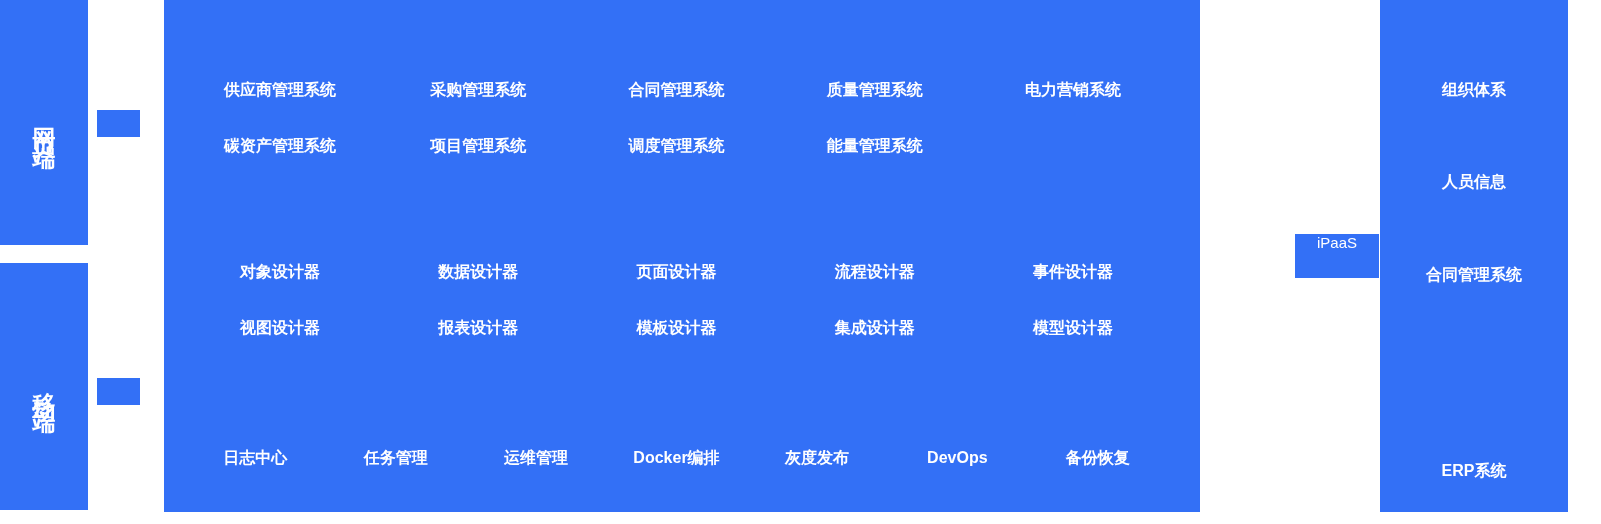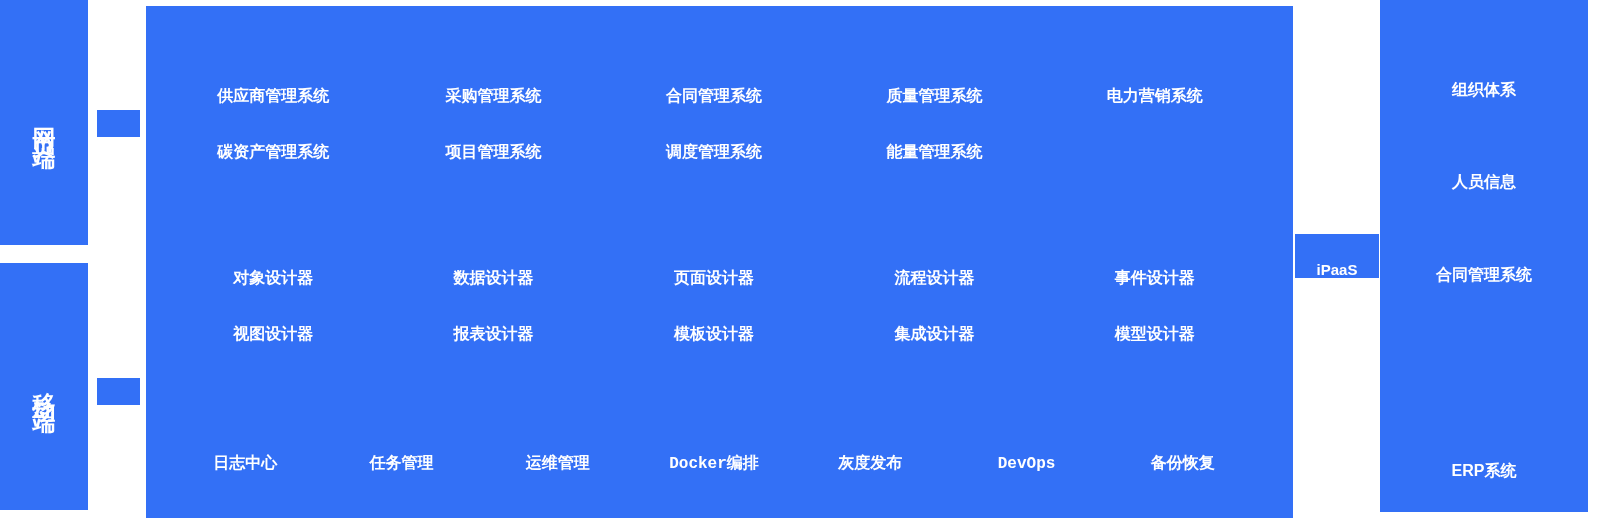--- a/index.html
+++ b/index.html
@@ -43,40 +43,38 @@
     position: absolute;
     left: 97px;
     width: 43px;
     height: 27px;
   }
   #connector-web    { top: 110px; }
   #connector-mobile { top: 378px; }
   
   .main-block {
     position: absolute;
-    left: 146px;
+    left: 164px;
     top: 0;
-    width: 1147px;
+    width: 1036px;
     height: 512px;
-    margin-top: 6px;
   }
   .grid5 {
     position: absolute;
     left: 17px;
     right: 28px;
     display: grid;
     grid-template-columns: repeat(5, 1fr);
   }
   .grid7 {
     position: absolute;
     left: 21px;
     right: 32px;
     display: grid;
     grid-template-columns: repeat(7, 1fr);
-    font-family: Liberation Mono, monospace;
   }
   #row-business-1 { top: 80px; }
   #row-business-2 { top: 136px; }
   #row-designer-1 { top: 262px; }
   #row-designer-2 { top: 318px; }
   #row-ops        { top: 448px; }
   .cell {
     text-align: center;
     font-size: 16px;
     font-weight: 600;
@@ -86,33 +84,32 @@
   
   .ipaas-box {
     position: absolute;
     left: 1293px;
     top: 232px;
     width: 88px;
     height: 48px;
     box-sizing: border-box;
     border: 2px solid #ffffff;
     display: flex;
-    align-items: flex-end;
+    align-items: flex-start;
     justify-content: center;
     font-size: 15px;
-    font-weight: 700;
+    font-weight: 400;
   }
   
   .right-panel {
     position: absolute;
     left: 1380px;
     top: 0;
     width: 188px;
     height: 512px;
-    padding-left: 20px;
   }
   .right-item {
     position: absolute;
     left: 0;
     width: 100%;
     text-align: center;
     font-size: 16px;
     font-weight: 600;
     line-height: 20px;
     white-space: nowrap;

